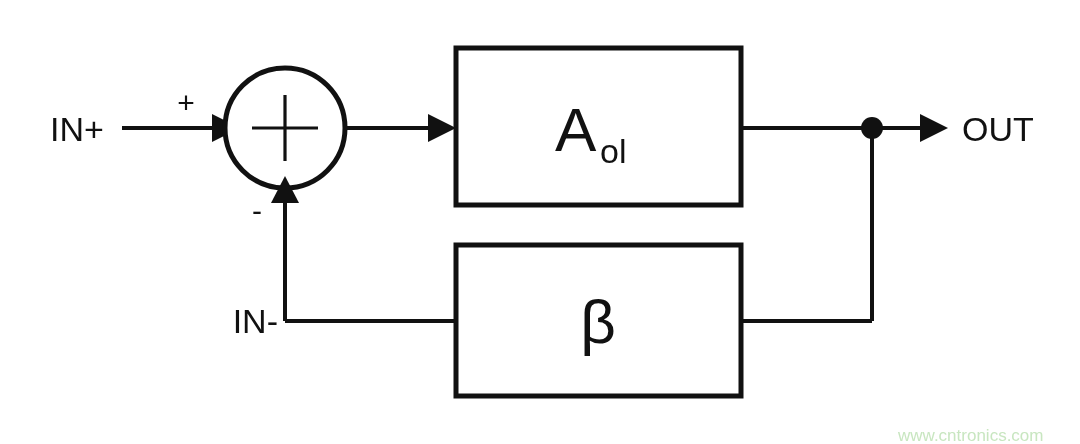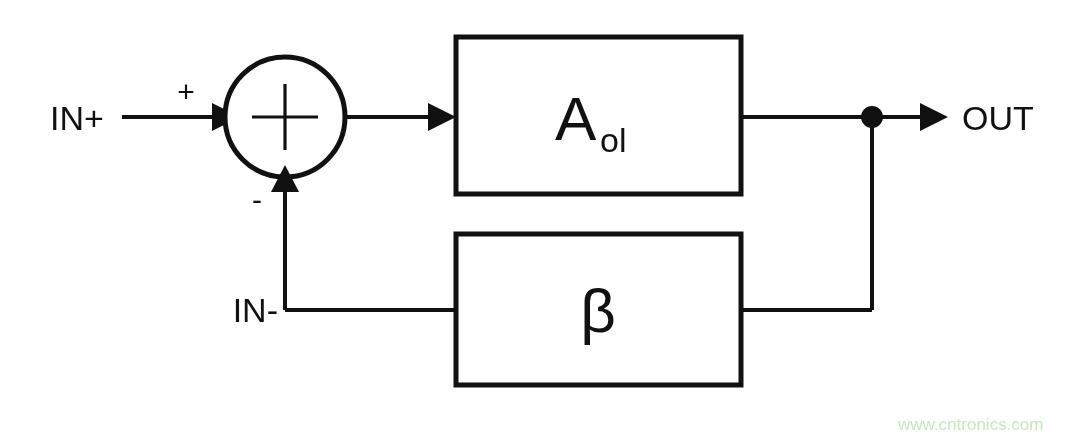--- a/index.html
+++ b/index.html
@@ -11,21 +11,21 @@
   body {
     width: 1080px;
     height: 444px;
     position: relative;
     overflow: hidden;
     font-family: "Liberation Sans", sans-serif;
   }
   #diagram-root {
     position: absolute;
     left: 0;
-    top: 2px;
+    top: 13px;
     width: 1080px;
     height: 360px;
   }
   svg.diagram {
     display: block;
     width: 1080px;
     height: 444px;
   }
   .wire {
     stroke: #111111;

